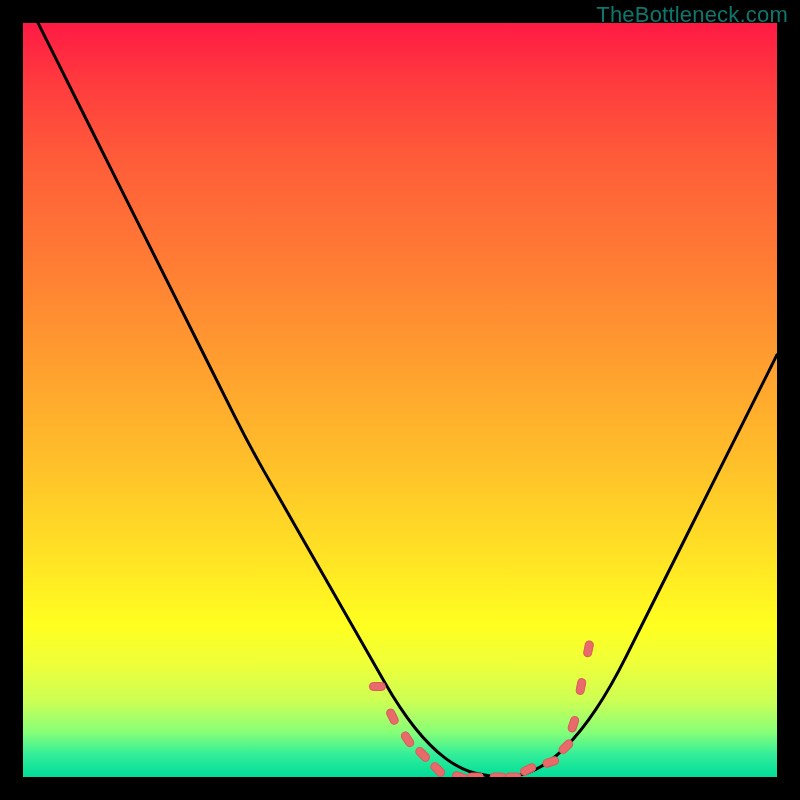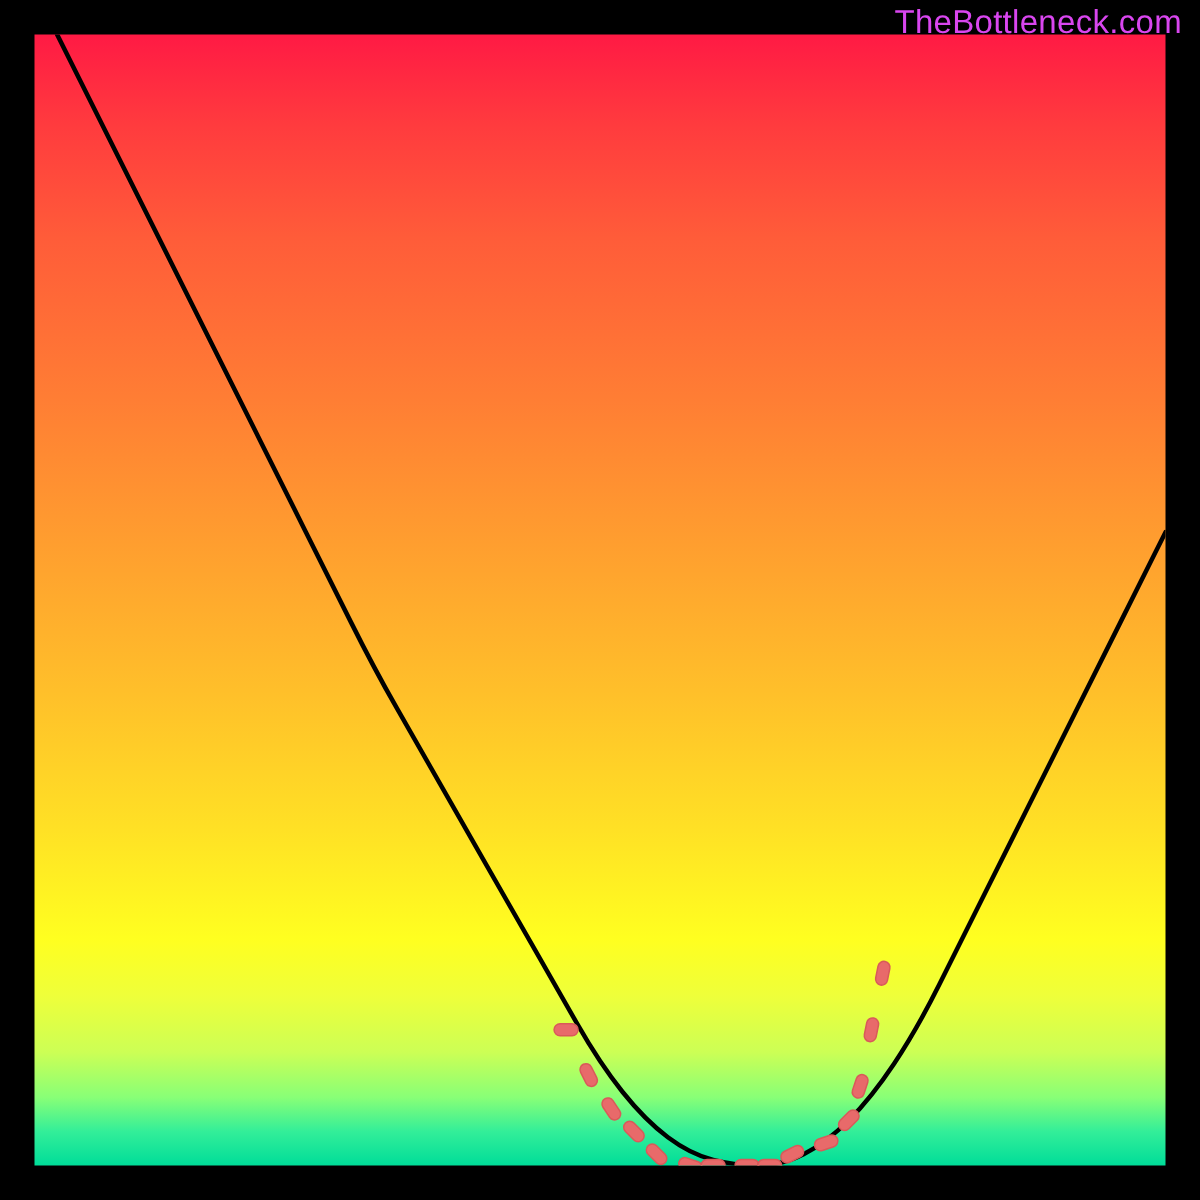--- a/index.html
+++ b/index.html
@@ -30,21 +30,21 @@
       #ccff55 90%,
       #88ff77 94%,
       #33ee99 97%,
       #00dd99 100%
     );
   }
   .watermark {
     position: absolute;
     top: 2px;
     right: 12px;
-    color: #d946ef;
+    color: #0f766e;
     font-size: 22px;
     font-weight: 500;
     letter-spacing: 0.2px;
     user-select: none;
   }
   svg {
     position: absolute;
     left: 0;
     top: 0;
   }

